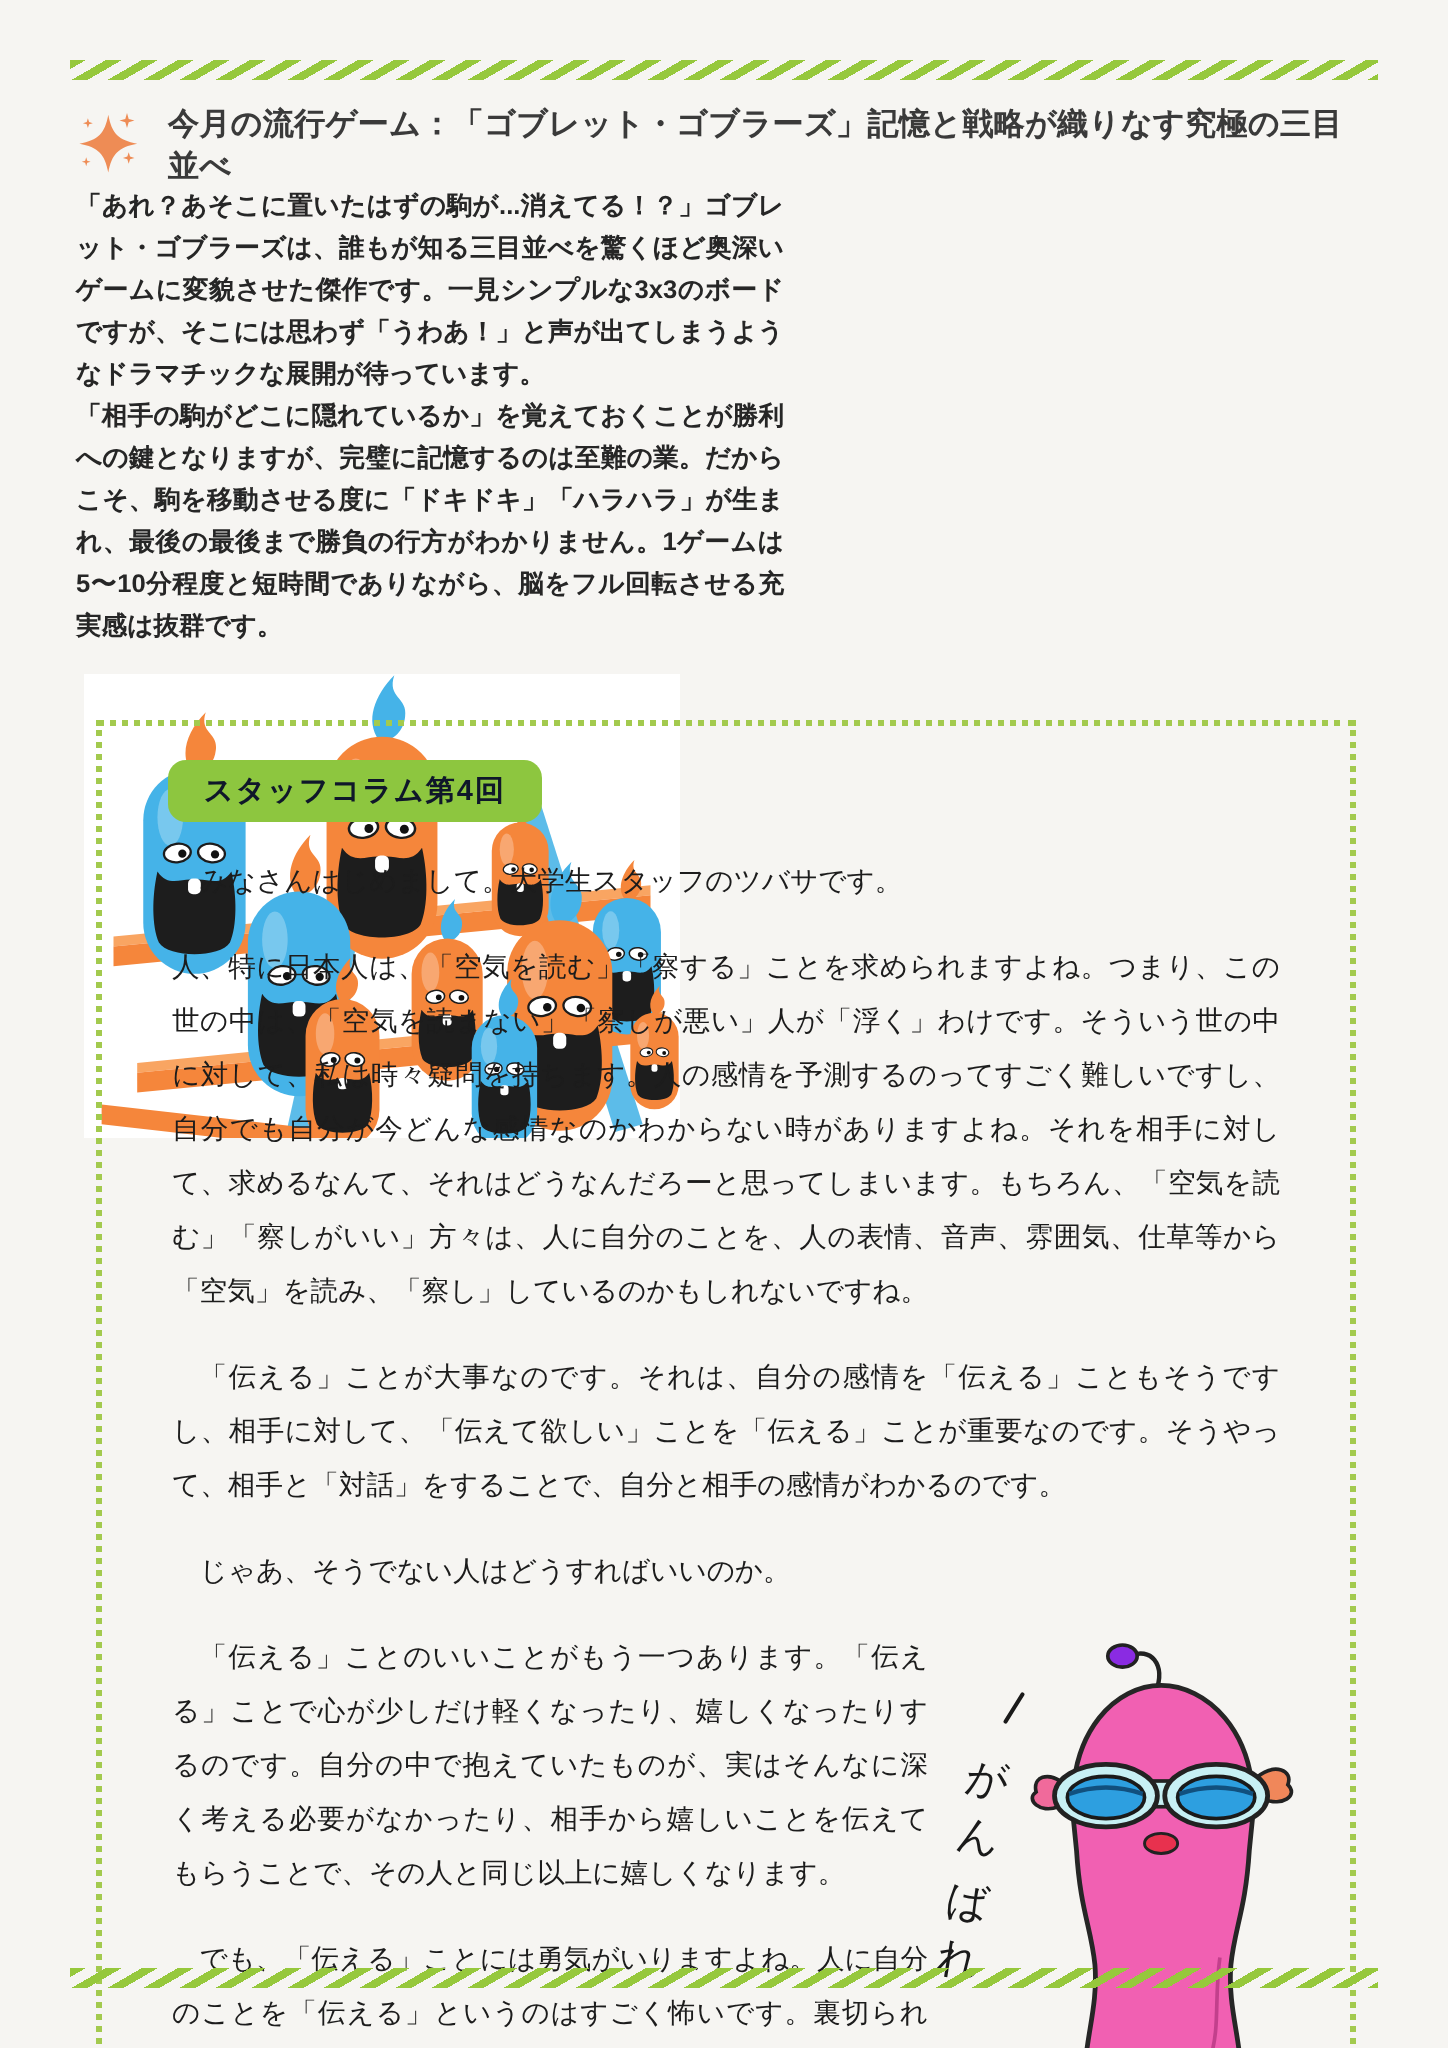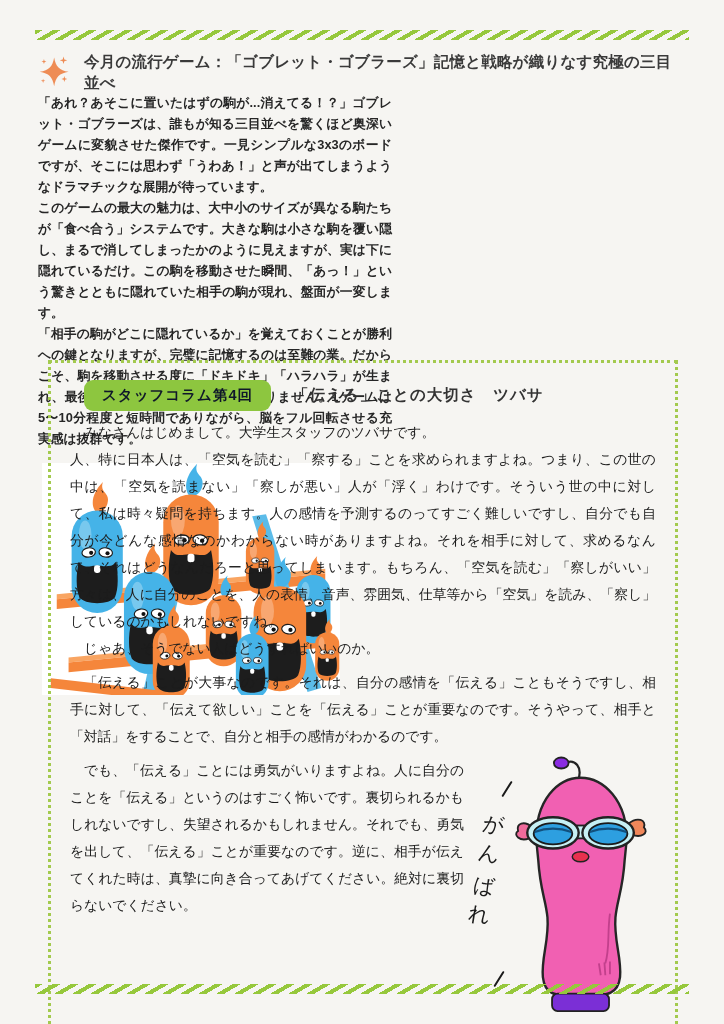--- a/index.html
+++ b/index.html
@@ -53,21 +53,21 @@
   .badge{
     background:#8dc63f;color:#0f172a;font-weight:700;font-size:14.5px;
     padding:6px 18px;border-radius:9px;letter-spacing:1px;white-space:nowrap;
   }
   .column-title{font-size:15.5px;font-weight:700;color:#333;letter-spacing:1px;}
 
   .col-text{
     font-family:"Liberation Serif","DejaVu Serif",serif;
     font-size:13.8px;line-height:27px;color:#1c1c1c;text-align:justify;
   }
-  .col-text p{margin:0;}
+  .col-text p{margin:16px;}
   .col-text p.indent{text-indent:1em;}
   .col-text p.sp{margin-top:7px;}
 
   
   .mascot-float{
     float:right;width:184px;margin:2px 0 2px 8px;position:relative;
   }
   .ganbare{
     position:absolute;left:2px;top:46px;
     writing-mode:vertical-rl;text-orientation:upright;
@@ -95,21 +95,20 @@
         <path d="M7,6 l0.7,2.2 2.2,0.7 -2.2,0.7 -0.7,2.2 -0.7,-2.2 -2.2,-0.7 2.2,-0.7 Z" fill="#ee8c55"></path>
         <path d="M6,29 l0.6,2 2,0.6 -2,0.6 -0.6,2 -0.6,-2 -2,-0.6 2,-0.6 Z" fill="#ee8c55"></path>
       </svg>
     </span>
     <h1>今月の流行ゲーム：「ゴブレット・ゴブラーズ」記憶と戦略が織りなす究極の三目並べ</h1>
   </div>
 
   <div class="intro">
     <div class="intro-text">
       <p>「あれ？あそこに置いたはずの駒が...消えてる！？」ゴブレット・ゴブラーズは、誰もが知る三目並べを驚くほど奥深いゲームに変貌させた傑作です。一見シンプルな3x3のボードですが、そこには思わず「うわあ！」と声が出てしまうようなドラマチックな展開が待っています。</p>
-      <p>このゲームの最大の魅力は、大中小のサイズが異なる駒たちが「食べ合う」システムです。大きな駒は小さな駒を覆い隠し、まるで消してしまったかのように見えますが、実は下に隠れているだけ。この駒を移動させた瞬間、「あっ！」という驚きとともに隠れていた相手の駒が現れ、盤面が一変します。</p>
       <p>「相手の駒がどこに隠れているか」を覚えておくことが勝利への鍵となりますが、完璧に記憶するのは至難の業。だからこそ、駒を移動させる度に「ドキドキ」「ハラハラ」が生まれ、最後の最後まで勝負の行方がわかりません。1ゲームは5〜10分程度と短時間でありながら、脳をフル回転させる充実感は抜群です。</p>
     </div>
 
     <div class="photo-panel">
       <svg width="298" height="232" viewBox="0 0 300 235">
         <defs>
           <g id="gob">
             <rect x="-36" y="-72" width="72" height="144" rx="36" fill="currentColor"></rect>
             <ellipse cx="-17" cy="-38" rx="9" ry="20" fill="rgba(255,255,255,0.28)"></ellipse>
             <path d="M-26,0 C-18,12 -8,4 0,6 C8,4 18,12 26,0 C30,18 30,38 25,50 C18,61 -18,61 -25,50 C-30,38 -30,18 -26,0 Z" fill="#1d1d1d"></path>
@@ -172,28 +171,27 @@
           <use href="#flame" fill="#f5863b"></use>
             <use href="#gob"></use>
         </g>
       </svg>
     </div>
   </div>
 
   <div class="column-box">
     <div class="column-header">
       <span class="badge">スタッフコラム第4回</span>
-      <span class="column-title">「伝える」ことの大切さ　ツバサ</span>
     </div>
 
     <div class="col-text">
       <p class="indent">みなさんはじめまして。大学生スタッフのツバサです。</p>
       <p>人、特に日本人は、「空気を読む」「察する」ことを求められますよね。つまり、この世の中は、「空気を読まない」「察しが悪い」人が「浮く」わけです。そういう世の中に対して、私は時々疑問を持ちます。人の感情を予測するのってすごく難しいですし、自分でも自分が今どんな感情なのかわからない時がありますよね。それを相手に対して、求めるなんて、それはどうなんだろーと思ってしまいます。もちろん、「空気を読む」「察しがいい」方々は、人に自分のことを、人の表情、音声、雰囲気、仕草等から「空気」を読み、「察し」しているのかもしれないですね。</p>
+      <p class="indent sp">「伝える」ことが大事なのです。それは、自分の感情を「伝える」こともそうですし、相手に対して、「伝えて欲しい」ことを「伝える」ことが重要なのです。そうやって、相手と「対話」をすることで、自分と相手の感情がわかるのです。</p>
       <p class="indent">じゃあ、そうでない人はどうすればいいのか。</p>
-      <p class="indent sp">「伝える」ことが大事なのです。それは、自分の感情を「伝える」こともそうですし、相手に対して、「伝えて欲しい」ことを「伝える」ことが重要なのです。そうやって、相手と「対話」をすることで、自分と相手の感情がわかるのです。</p>
 
       <div class="mascot-float">
         <div class="ganbare">がんばれ</div>
         <div class="hand-stroke s1"></div>
         <div class="hand-stroke s2"></div>
         <svg width="184" height="260" viewBox="0 0 200 283">
 
           <path d="M115,32 C121,16 112,7 101,12" fill="none" stroke="#222" stroke-width="2.4"></path>
           <ellipse cx="97" cy="12" rx="8" ry="6" fill="#8a2be2" stroke="#222" stroke-width="2"></ellipse>
 
@@ -212,20 +210,21 @@
           <path d="M68,87 Q88,80 108,87" fill="none" stroke="#11507e" stroke-width="2.4"></path>
           <path d="M128,87 Q148,80 168,87" fill="none" stroke="#11507e" stroke-width="2.4"></path>
 
           <ellipse cx="118" cy="114" rx="9" ry="5.5" fill="#e8314e" stroke="#222" stroke-width="1.6"></ellipse>
 
           <rect x="87" y="263" width="62" height="19" rx="6" fill="#7b2fd6" stroke="#222" stroke-width="2"></rect>
         </svg>
         
       </div>
 
+      <p class="indent sp">「伝える」ことのいいことがもう一つあります。「伝える」ことで心が少しだけ軽くなったり、嬉しくなったりするのです。自分の中で抱えていたものが、実はそんなに深く考える必要がなかったり、相手から嬉しいことを伝えてもらうことで、その人と同じ以上に嬉しくなります。</p>
       <p class="indent sp">でも、「伝える」ことには勇気がいりますよね。人に自分のことを「伝える」というのはすごく怖いです。裏切られるかもしれないですし、失望されるかもしれません。それでも、勇気を出して、「伝える」ことが重要なのです。逆に、相手が伝えてくれた時は、真摯に向き合ってあげてください。絶対に裏切らないでください。</p>
 
     </div>
   </div>
 
   <div class="stripe bottom"></div>
 
 </div>
 
 </body></html>

